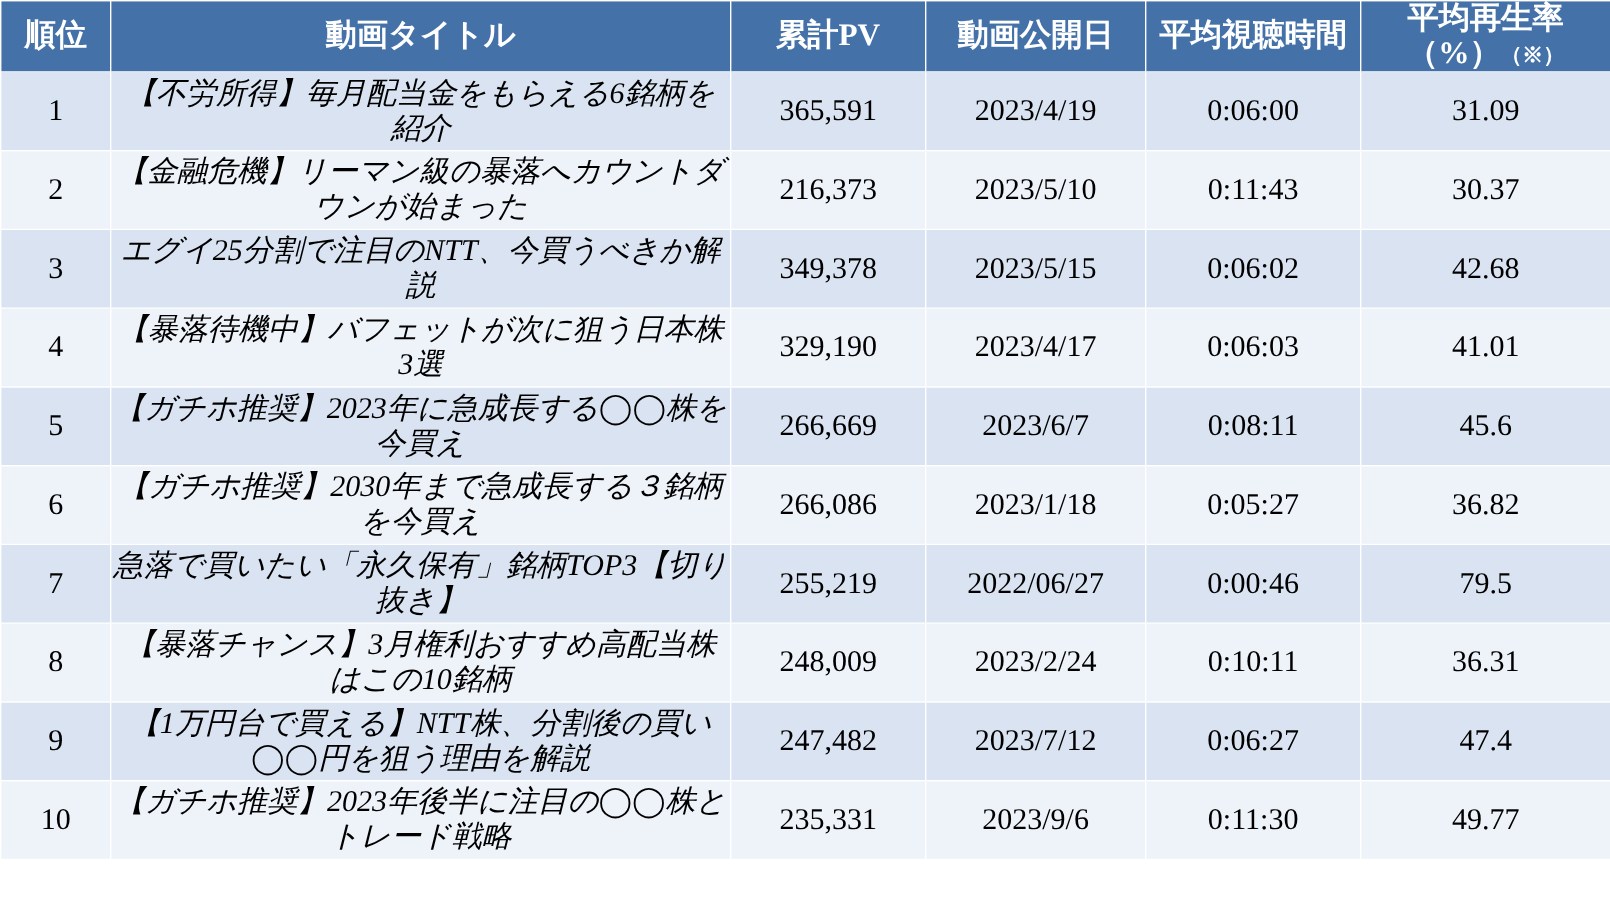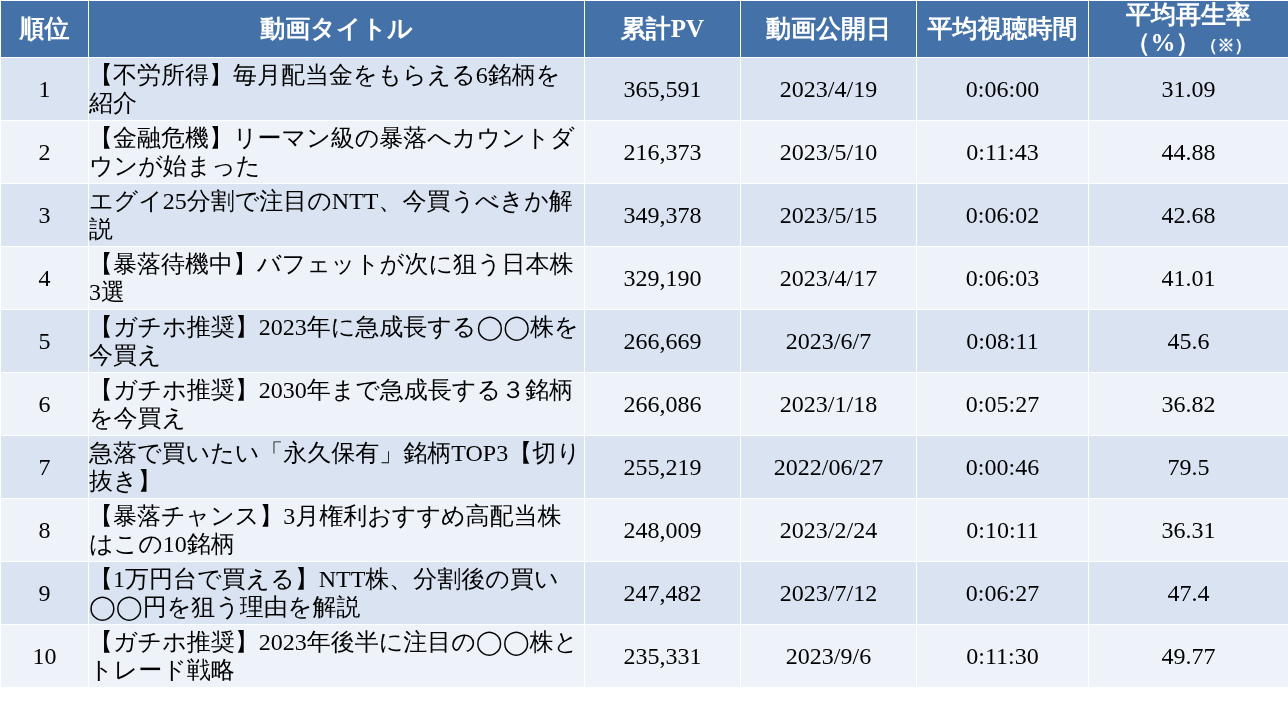--- a/index.html
+++ b/index.html
@@ -48,23 +48,24 @@
   tbody td {
     font-size: 24px;
     height: 62px;
     padding: 2px 6px;
     line-height: 1.17;
   }
   td.rank-cell {
     text-align: center;
   }
   td.title-cell {
-    text-align: left;
+    text-align: center;
     padding-left: 10px;
     padding-right: 6px;
+    font-style: italic;
   }
   td.num-cell,
   td.date-cell,
   td.time-cell,
   td.rate-cell {
     text-align: center;
   }
   
   col.c-rank   { width: 88px; }
   col.c-title  { width: 496px; }
@@ -103,21 +104,21 @@
       <td class="date-cell">2023/4/19</td>
       <td class="time-cell">0:06:00</td>
       <td class="rate-cell">31.09</td>
     </tr>
     <tr class="odd-row">
       <td class="rank-cell">2</td>
       <td class="title-cell">【金融危機】リーマン級の暴落へカウントダウンが始まった</td>
       <td class="num-cell">216,373</td>
       <td class="date-cell">2023/5/10</td>
       <td class="time-cell">0:11:43</td>
-      <td class="rate-cell">44.88</td>
+      <td class="rate-cell">30.37</td>
     </tr>
     <tr class="even-row">
       <td class="rank-cell">3</td>
       <td class="title-cell">エグイ25分割で注目のNTT、今買うべきか解説</td>
       <td class="num-cell">349,378</td>
       <td class="date-cell">2023/5/15</td>
       <td class="time-cell">0:06:02</td>
       <td class="rate-cell">42.68</td>
     </tr>
     <tr class="odd-row">

